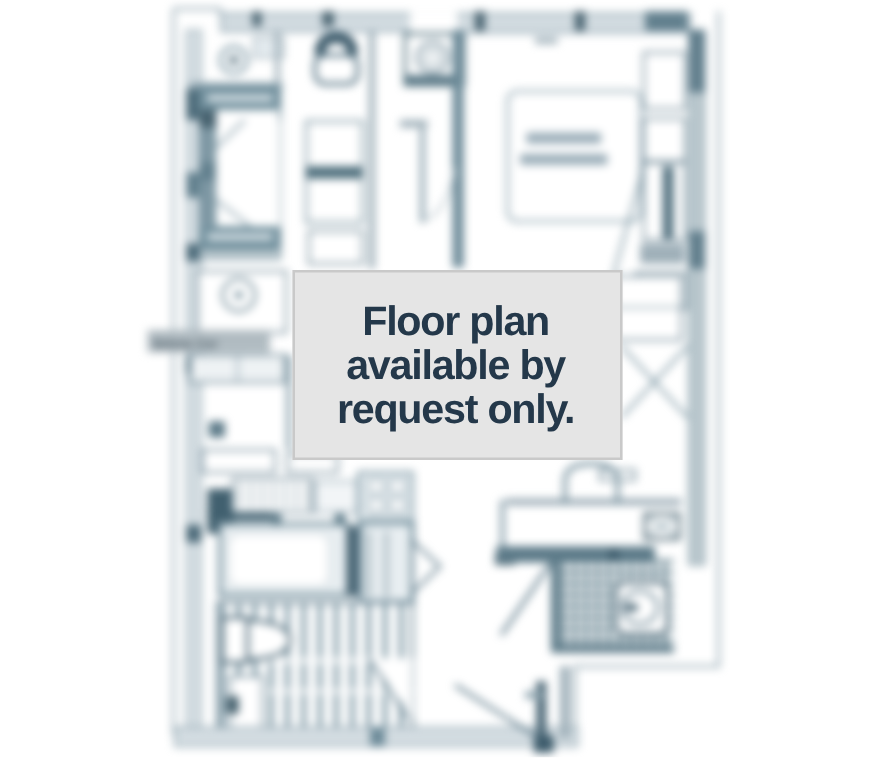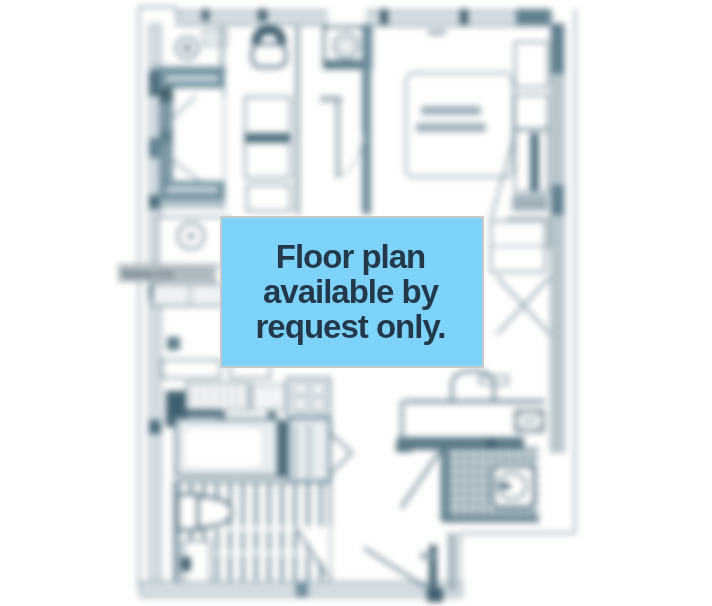--- a/index.html
+++ b/index.html
@@ -1,19 +1,19 @@
 <!DOCTYPE html>
 <html><head>
 <meta charset="utf-8">
 <style>
   html,body{margin:0;padding:0;background:#ffffff;}
   #stage{position:relative;width:712px;height:606px;overflow:hidden;background:#ffffff;font-family:"Liberation Sans",sans-serif;}
   #plan{position:absolute;left:0;top:0;filter:blur(3.3px);}
-  #msgbox{position:absolute;left:220px;top:216px;width:264px;height:152px;box-sizing:border-box;
-    border:2px solid #c9c9c9;background:#7dd3fc;padding-top:21px;padding-right:3px;}
+  #msgbox{position:absolute;left:234px;top:216px;width:264px;height:152px;box-sizing:border-box;
+    border:2px solid #c9c9c9;background:#e5e5e5;padding-top:21px;padding-right:3px;}
   #msgbox .txt{font-weight:bold;font-size:33px;line-height:35px;letter-spacing:-1px;color:#24384a;text-align:center;}
 </style>
 </head>
 <body>
 <div id="stage">
 <svg id="plan" width="712" height="606" viewBox="0 0 712 606">
 
   <g stroke="#8da3ae" stroke-width="2" fill="none">
     <path d="M139 7 H176 V12"></path>
     <path d="M139 7 V588"></path>

